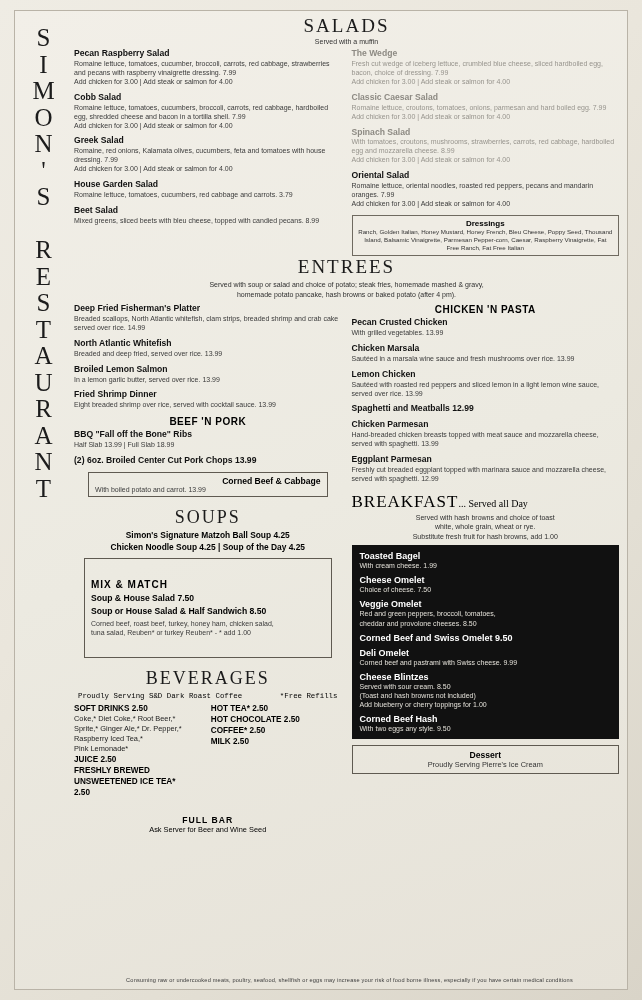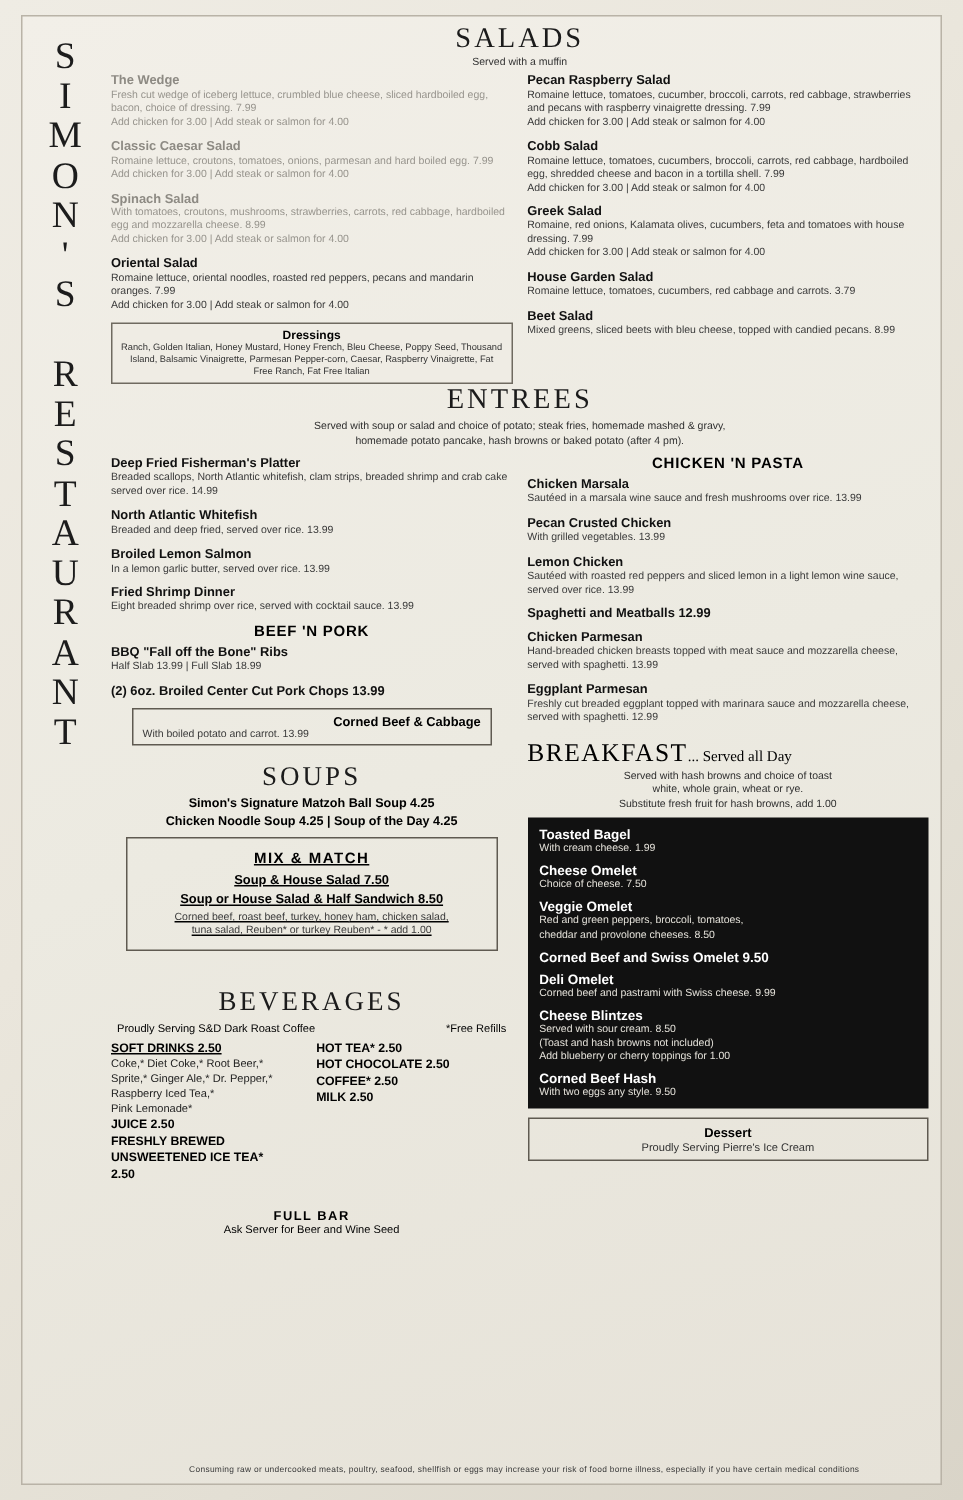--- a/index.html
+++ b/index.html
@@ -87,21 +87,21 @@
     text-align:center;font-weight:bold;font-size:10px;letter-spacing:.5px;margin-bottom:3px;
   }
   .boxed{
     border:1px solid #5f5a51;padding:3px 6px;margin:5px 14px 0 14px;
   }
   .boxed .nm{font-weight:bold;font-size:8.6px;text-align:right;}
   .boxed .ds{font-size:7px;color:#3a3a3a;}
   .soups .row{font-size:8.4px;margin:2px 0;text-align:center;}
   .soups .row b{font-weight:bold;}
   .mixbox{
-    border:1px solid #5f5a51;margin:6px 10px 0 10px;padding:8px 6px;text-align:center;text-decoration:underline;
+    border:1px solid #5f5a51;margin:6px 10px 0 10px;padding:20px 6px;text-align:left;
   }
   .mixbox .h{font-weight:bold;font-size:10px;letter-spacing:1px;margin-bottom:3px;}
   .mixbox .l{font-weight:bold;font-size:8.6px;margin:3px 0;}
   .mixbox .f{font-size:7px;color:#3a3a3a;line-height:1.3;margin-top:3px;}
   .bev{display:flex;gap:6px;margin-top:3px;}
   .bev .c{flex:1;}
   .bev .nm{font-weight:bold;font-size:8.2px;line-height:1.35;}
   .bev .sm{font-size:7.4px;line-height:1.35;color:#222;}
   .bev-note{text-align:center;font-size:7.4px;margin-top:2px;}
   .bar{font-weight:bold;font-size:8.6px;text-align:center;margin-top:17px;letter-spacing:1px;}
@@ -156,20 +156,45 @@
         <span>N</span>
         <span>T</span>
       </div>
 
     <div class="content">
 
       <h2 class="section sec-salads">SALADS</h2>
       <div class="sub-center">Served with a muffin</div>
 
       <div class="cols">
+        <div class="col" id="salads-left">
+            <div class="item">
+              <div class="nm" style="white-space: pre-line;">Pecan Raspberry Salad</div>
+              <div class="ds" style="white-space: pre-line;">Romaine lettuce, tomatoes, cucumber, broccoli, carrots, red cabbage, strawberries and pecans with raspberry vinaigrette dressing. 7.99
+Add chicken for 3.00 |  Add steak or salmon for 4.00</div>
+            </div>
+            <div class="item">
+              <div class="nm" style="white-space: pre-line;">Cobb Salad</div>
+              <div class="ds" style="white-space: pre-line;">Romaine lettuce, tomatoes, cucumbers, broccoli, carrots, red cabbage, hardboiled egg, shredded cheese and bacon in a tortilla shell. 7.99
+Add chicken for 3.00 |  Add steak or salmon for 4.00</div>
+            </div>
+            <div class="item">
+              <div class="nm" style="white-space: pre-line;">Greek Salad</div>
+              <div class="ds" style="white-space: pre-line;">Romaine, red onions, Kalamata olives, cucumbers, feta and tomatoes with house dressing. 7.99
+Add chicken for 3.00 |  Add steak or salmon for 4.00</div>
+            </div>
+            <div class="item">
+              <div class="nm" style="white-space: pre-line;">House Garden Salad</div>
+              <div class="ds" style="white-space: pre-line;">Romaine lettuce, tomatoes, cucumbers, red cabbage and carrots. 3.79</div>
+            </div>
+            <div class="item">
+              <div class="nm" style="white-space: pre-line;">Beet Salad</div>
+              <div class="ds" style="white-space: pre-line;">Mixed greens, sliced beets with bleu cheese, topped with candied pecans. 8.99</div>
+            </div>
+          </div>
         <div class="col" id="salads-right">
             <div class="item faded">
               <div class="nm" style="white-space: pre-line;">The Wedge</div>
               <div class="ds" style="white-space: pre-line;">Fresh cut wedge of iceberg lettuce, crumbled blue cheese, sliced hardboiled egg, bacon, choice of dressing. 7.99
 Add chicken for 3.00  |  Add steak or salmon for 4.00</div>
             </div>
             <div class="item faded">
               <div class="nm" style="white-space: pre-line;">Classic Caesar Salad</div>
               <div class="ds" style="white-space: pre-line;">Romaine lettuce, croutons, tomatoes, onions, parmesan and hard boiled egg. 7.99
 Add chicken for 3.00 |  Add steak or salmon for 4.00</div>
@@ -180,45 +205,20 @@
 Add chicken for 3.00 |  Add steak or salmon for 4.00</div>
             </div>
             <div class="item">
               <div class="nm" style="white-space: pre-line;">Oriental Salad</div>
               <div class="ds" style="white-space: pre-line;">Romaine lettuce, oriental noodles, roasted red peppers, pecans and mandarin oranges. 7.99
 Add chicken for 3.00 |  Add steak or salmon for 4.00</div>
             </div>
             <div class="dressbox">
               <div class="t">Dressings</div>
               <div class="b">Ranch, Golden Italian, Honey Mustard, Honey French, Bleu Cheese, Poppy Seed, Thousand Island, Balsamic Vinaigrette, Parmesan Pepper-corn, Caesar, Raspberry Vinaigrette, Fat Free Ranch, Fat Free Italian</div>
-            </div>
-          </div>
-        <div class="col" id="salads-left">
-            <div class="item">
-              <div class="nm" style="white-space: pre-line;">Pecan Raspberry Salad</div>
-              <div class="ds" style="white-space: pre-line;">Romaine lettuce, tomatoes, cucumber, broccoli, carrots, red cabbage, strawberries and pecans with raspberry vinaigrette dressing. 7.99
-Add chicken for 3.00 |  Add steak or salmon for 4.00</div>
-            </div>
-            <div class="item">
-              <div class="nm" style="white-space: pre-line;">Cobb Salad</div>
-              <div class="ds" style="white-space: pre-line;">Romaine lettuce, tomatoes, cucumbers, broccoli, carrots, red cabbage, hardboiled egg, shredded cheese and bacon in a tortilla shell. 7.99
-Add chicken for 3.00 |  Add steak or salmon for 4.00</div>
-            </div>
-            <div class="item">
-              <div class="nm" style="white-space: pre-line;">Greek Salad</div>
-              <div class="ds" style="white-space: pre-line;">Romaine, red onions, Kalamata olives, cucumbers, feta and tomatoes with house dressing. 7.99
-Add chicken for 3.00 |  Add steak or salmon for 4.00</div>
-            </div>
-            <div class="item">
-              <div class="nm" style="white-space: pre-line;">House Garden Salad</div>
-              <div class="ds" style="white-space: pre-line;">Romaine lettuce, tomatoes, cucumbers, red cabbage and carrots. 3.79</div>
-            </div>
-            <div class="item">
-              <div class="nm" style="white-space: pre-line;">Beet Salad</div>
-              <div class="ds" style="white-space: pre-line;">Mixed greens, sliced beets with bleu cheese, topped with candied pecans. 8.99</div>
             </div>
           </div>
       </div>
 
       <h2 class="section sec-entrees">ENTREES</h2>
       <div class="entree-note" style="white-space:pre-line">Served with soup or salad and choice of potato; steak fries, homemade mashed &amp; gravy,
 homemade potato pancake, hash browns or baked potato (after 4 pm).</div>
 
       <div class="cols">
         <div class="col left-col">
@@ -262,28 +262,28 @@
             </div>
 
           <div class="mixbox">
             <div class="h">MIX &amp; MATCH</div>
             <div class="l">Soup &amp; House Salad  7.50</div>
             <div class="l">Soup or House Salad &amp; Half Sandwich  8.50</div>
             <div class="f" style="white-space:pre-line">Corned beef, roast beef, turkey, honey ham, chicken salad,
 tuna salad, Reuben* or turkey Reuben* - * add 1.00</div>
           </div>
 
-          <h2 class="section sec-bev" style="margin-top:23px">BEVERAGES</h2>
-          <div style="display:flex;justify-content:space-between;align-items:flex-start;padding:0 4px;">
+          <h2 class="section sec-bev" style="margin-top:10px">BEVERAGES</h2>
+          <div style="display:flex;justify-content:space-between;align-items:flex-start;padding:0 4px;font-family:Liberation Mono, monospace;">
             <div class="bev-note">Proudly Serving S&amp;D Dark Roast Coffee</div>
             <div class="bev-note">*Free Refills</div>
           </div>
           <div class="bev">
             <div class="c" id="bev-left">
-                <div class="nm" style="white-space: pre-line; text-decoration: underline;">SOFT DRINKS  2.50</div>
+                <div class="nm" style="white-space: pre-line;">SOFT DRINKS  2.50</div>
                 <div class="sm" style="white-space: pre-line;">Coke,* Diet Coke,* Root Beer,*
 Sprite,* Ginger Ale,* Dr. Pepper,*
 Raspberry Iced Tea,*
 Pink Lemonade*</div>
                 <div class="nm" style="white-space: pre-line;">JUICE  2.50</div>
                 <div class="nm" style="white-space: pre-line;">FRESHLY BREWED
 UNSWEETENED ICE TEA*
 2.50</div>
               </div>
             <div class="c" id="bev-right">
@@ -294,26 +294,26 @@
               </div>
           </div>
           <div class="bar">FULL BAR</div>
           <div class="bar-sub">Ask Server for Beer and Wine Seed</div>
         </div>
 
         <div class="col right-col">
           <div class="colhead">CHICKEN 'N PASTA</div>
           <div id="chicken-items">
               <div class="item">
+                <div class="nm" style="white-space: pre-line;">Pecan Crusted Chicken</div>
+                <div class="ds" style="white-space: pre-line;">With grilled vegetables. 13.99</div>
+              </div>
+              <div class="item">
                 <div class="nm" style="white-space: pre-line;">Chicken Marsala</div>
                 <div class="ds" style="white-space: pre-line;">Sautéed in a marsala wine sauce and fresh mushrooms over rice. 13.99</div>
-              </div>
-              <div class="item">
-                <div class="nm" style="white-space: pre-line;">Pecan Crusted Chicken</div>
-                <div class="ds" style="white-space: pre-line;">With grilled vegetables. 13.99</div>
               </div>
               <div class="item">
                 <div class="nm" style="white-space: pre-line;">Lemon Chicken</div>
                 <div class="ds" style="white-space: pre-line;">Sautéed with roasted red peppers and sliced lemon in a light lemon wine sauce, served over rice. 13.99</div>
               </div>
               <div class="item">
                 <div class="nm" style="white-space: pre-line;">Spaghetti and Meatballs  12.99</div>
               </div>
               <div class="item">
                 <div class="nm" style="white-space: pre-line;">Chicken Parmesan</div>

